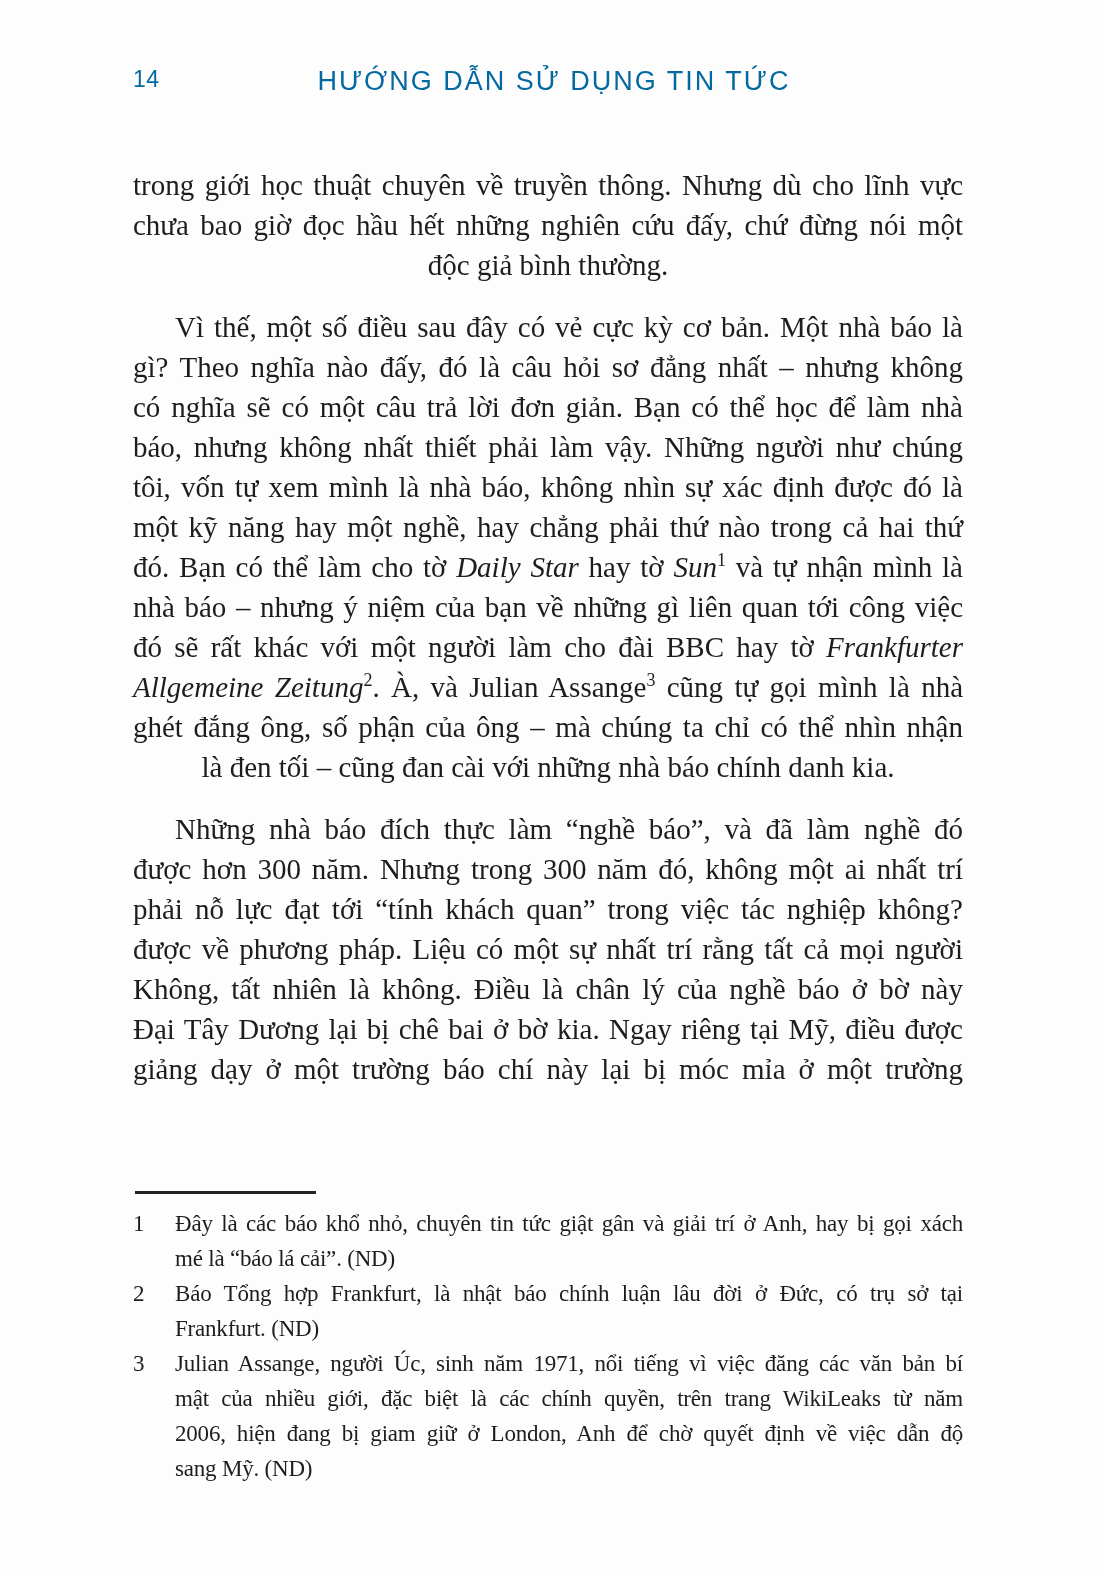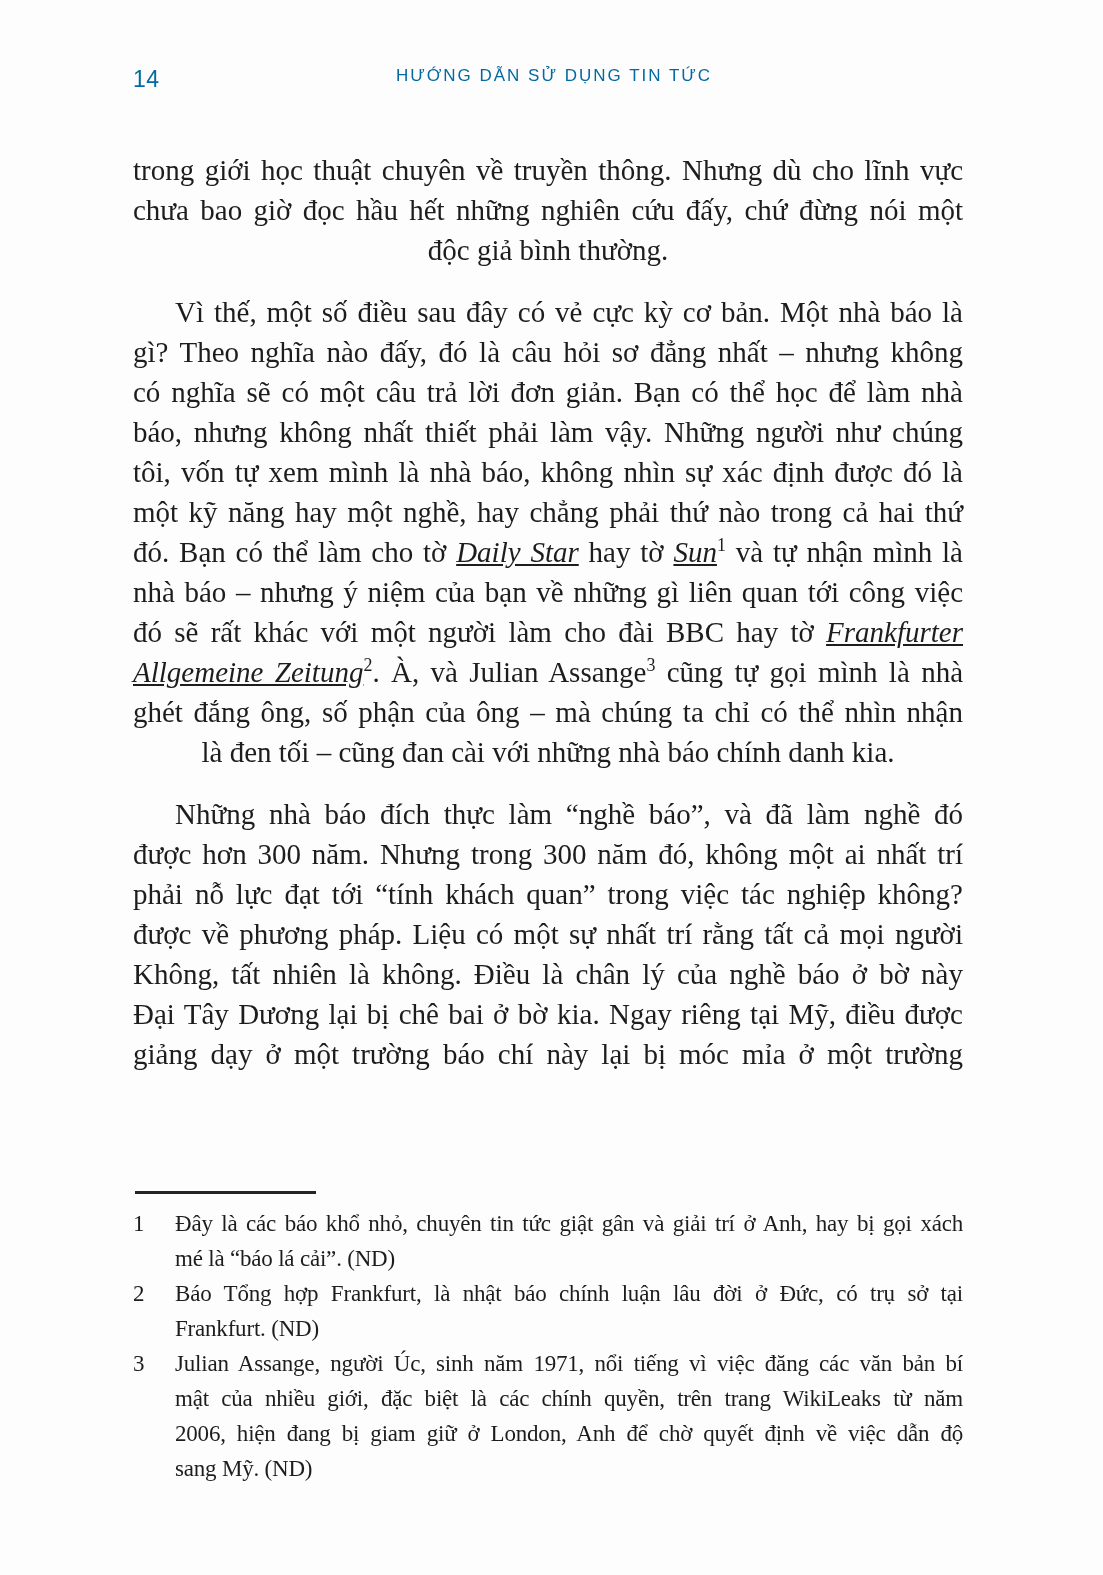--- a/index.html
+++ b/index.html
@@ -7,33 +7,33 @@
     position:relative; width:1103px; height:1575px;
     background:#fdfdfd; color:#1d1d1d; overflow:hidden;
   }
   .header {
     position:absolute; top:64px; left:133px; right:140px; height:34px;
     font-family:"Liberation Sans", sans-serif; font-size:23px; color:#0369a1;
   }
   .page-num { position:absolute; left:0; top:2px; letter-spacing:0.5px; }
   .running-title {
     position:absolute; left:12px; right:0; top:2px; text-align:center;
-    letter-spacing:2px; font-size:17px;
+    letter-spacing:2px; font-size:27px;
   }
   .body-text {
     position:absolute; top:150px; left:133px; width:830px;
     font-family:"Liberation Serif", "DejaVu Serif", serif;
     font-size:29px; line-height:40px;
   }
-  .paragraph { margin:0 0 22px 0; }
+  .paragraph { margin:15px 0 22px 0; }
   .paragraph:last-child { margin-bottom:0; }
   .body-line { text-align:center; white-space:normal; }
   .body-line.just { text-align:justify; text-align-last:justify; }
   .body-line.indent { padding-left:42px; }
-  .it { font-style:italic;text-decoration:underline; }
+  .it { font-style:italic; }
   .sup { font-size:0.62em; vertical-align:super; line-height:0; font-style:normal; }
   .fn-divider {
     position:absolute; left:135px; top:1191px; width:181px; height:3px;
     background:#242424;
   }
   .footnotes {
     position:absolute; left:133px; top:1206px; width:830px;
     font-family:"Liberation Serif", "DejaVu Serif", serif;
     font-size:23px; line-height:35px; letter-spacing:-0.2px;
   }

